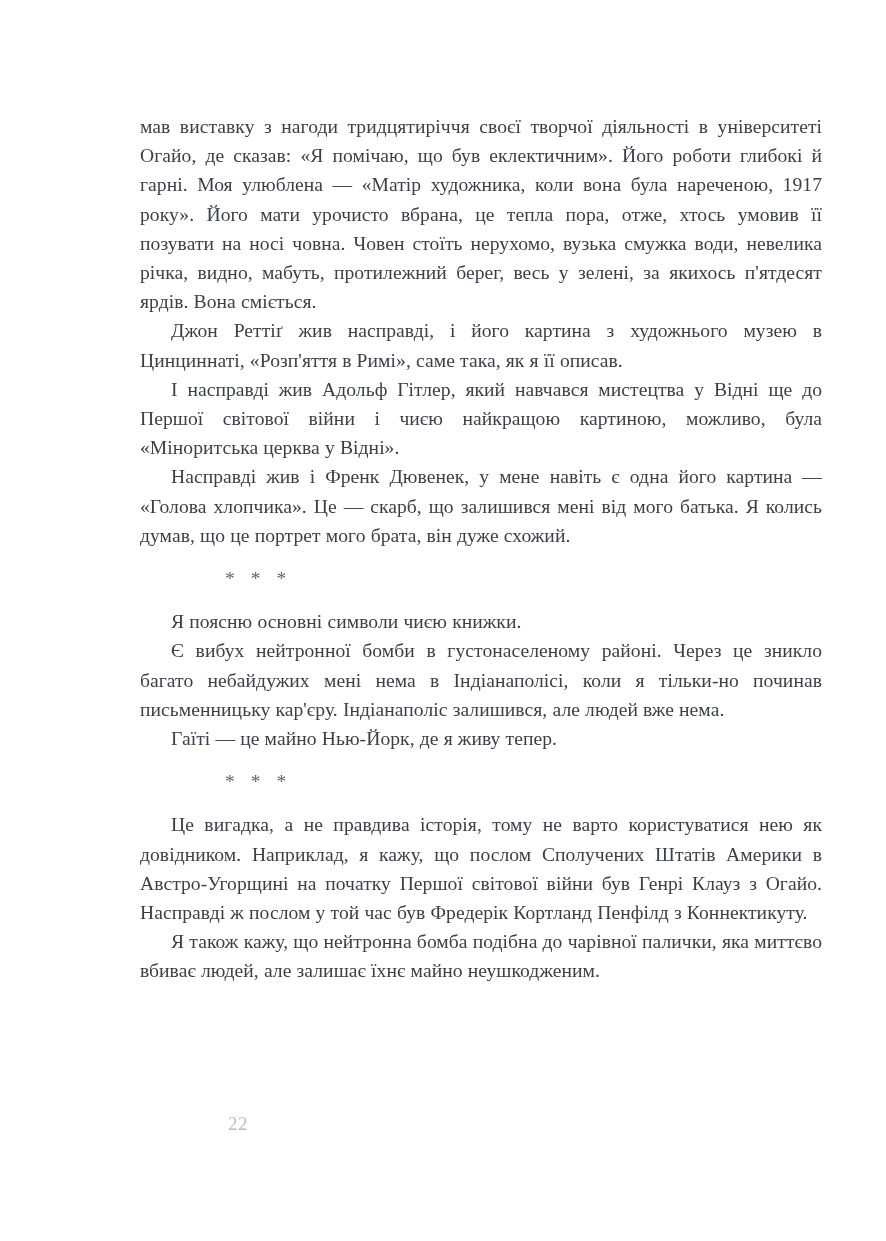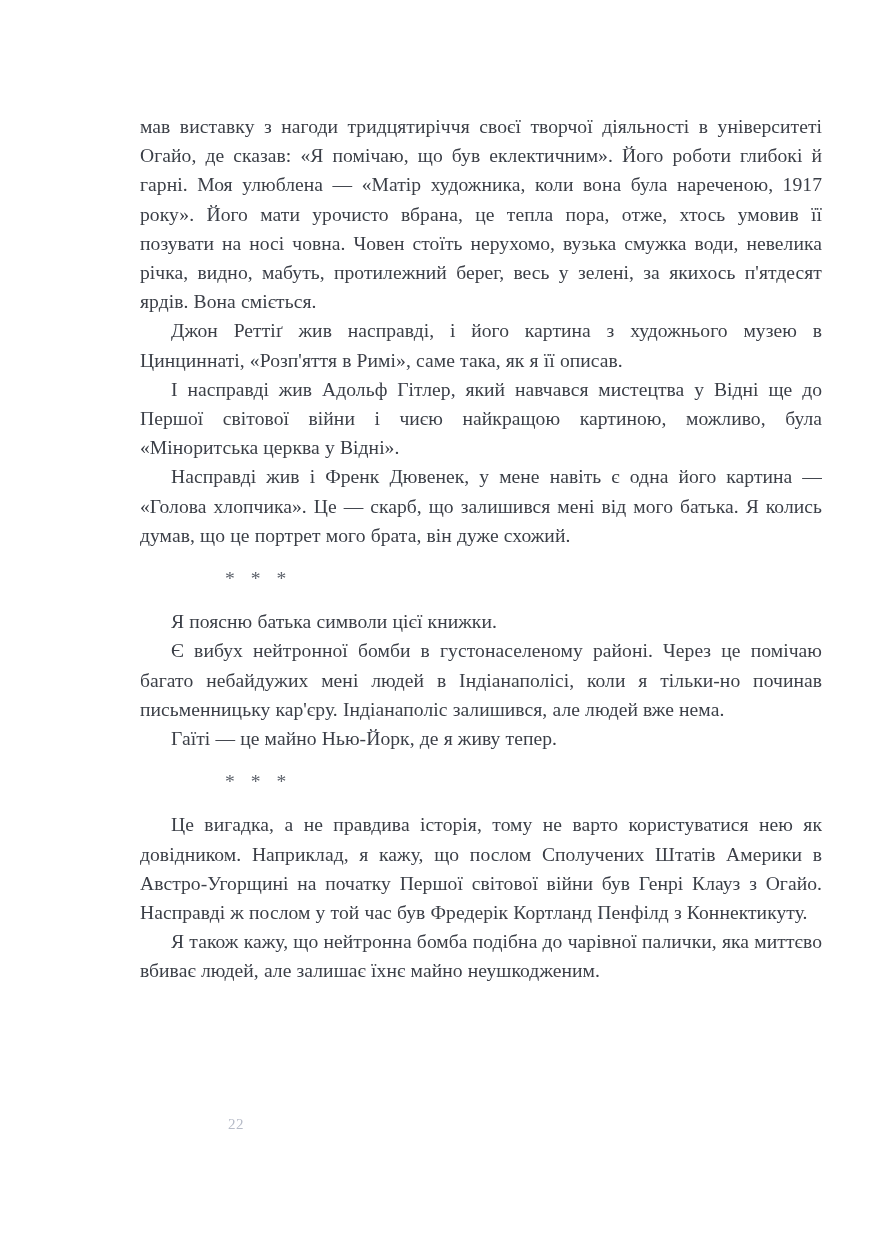--- a/index.html
+++ b/index.html
@@ -59,21 +59,21 @@
   .gap-before {
     margin-top: 14px;
   }
   .gap-after {
     margin-bottom: 14px;
   }
   .folio {
     position: absolute;
     left: 228px;
     top: 1112px;
-    font-size: 15px;
+    font-size: 19px;
     line-height: 24px;
     color: #b7bcc8;
     font-family: "Liberation Serif", "DejaVu Serif", serif;
     letter-spacing: 0.6px;
   }
 </style>
 </head>
 <body>
 
 <div class="page">
@@ -83,24 +83,24 @@
     <p class="para no-indent">мав виставку з нагоди тридцятиріччя своєї творчої діяльності в університеті Огайо, де сказав: «Я помічаю, що був еклектичним». Його роботи глибокі й гарні. Моя улюблена — «Матір художника, коли вона була нареченою, 1917 року». Його мати урочисто вбрана, це тепла пора, отже, хтось умовив її позувати на носі човна. Човен стоїть нерухомо, вузька смужка води, невелика річка, видно, мабуть, протилежний берег, весь у зелені, за якихось п'ятдесят ярдів. Вона сміється.</p>
 
     <p class="para">Джон Реттіґ жив насправді, і його картина з художнього музею в Цинциннаті, «Розп'яття в Римі», саме така, як я її описав.</p>
 
     <p class="para">І насправді жив Адольф Гітлер, який навчався мистецтва у Відні ще до Першої світової війни і чиєю найкращою картиною, можливо, була «Міноритська церква у Відні».</p>
 
     <p class="para">Насправді жив і Френк Дювенек, у мене навіть є одна його картина — «Голова хлопчика». Це — скарб, що залишився мені від мого батька. Я колись думав, що це портрет мого брата, він дуже схожий.</p>
 
     <div class="divider gap-before gap-after">* * *</div>
 
-    <p class="para">Я поясню батька символи цієї книжки.</p>
+    <p class="para">Я поясню основні символи чиєю книжки.</p>
 
 
-    <p class="para">Є вибух нейтронної бомби в густонаселеному районі. Через це помічаю багато небайдужих мені людей в Індіанаполісі, коли я тільки-но починав письменницьку кар'єру. Індіанаполіс залишився, але людей вже нема.</p>
+    <p class="para">Є вибух нейтронної бомби в густонаселеному районі. Через це зникло багато небайдужих мені нема в Індіанаполісі, коли я тільки-но починав письменницьку кар'єру. Індіанаполіс залишився, але людей вже нема.</p>
 
     <p class="para">Гаїті — це майно Нью-Йорк, де я живу тепер.</p>
 
 
     <div class="divider gap-before gap-after">* * *</div>
 
     <p class="para">Це вигадка, а не правдива історія, тому не варто користуватися нею як довідником. Наприклад, я кажу, що послом Сполучених Штатів Америки в Австро-Угорщині на початку Першої світової війни був Генрі Клауз з Огайо. Насправді ж послом у той час був Фредерік Кортланд Пенфілд з Коннектикуту.</p>
 
     <p class="para">Я також кажу, що нейтронна бомба подібна до чарівної палички, яка миттєво вбиває людей, але залишає їхнє майно неушкодженим.</p>
 

